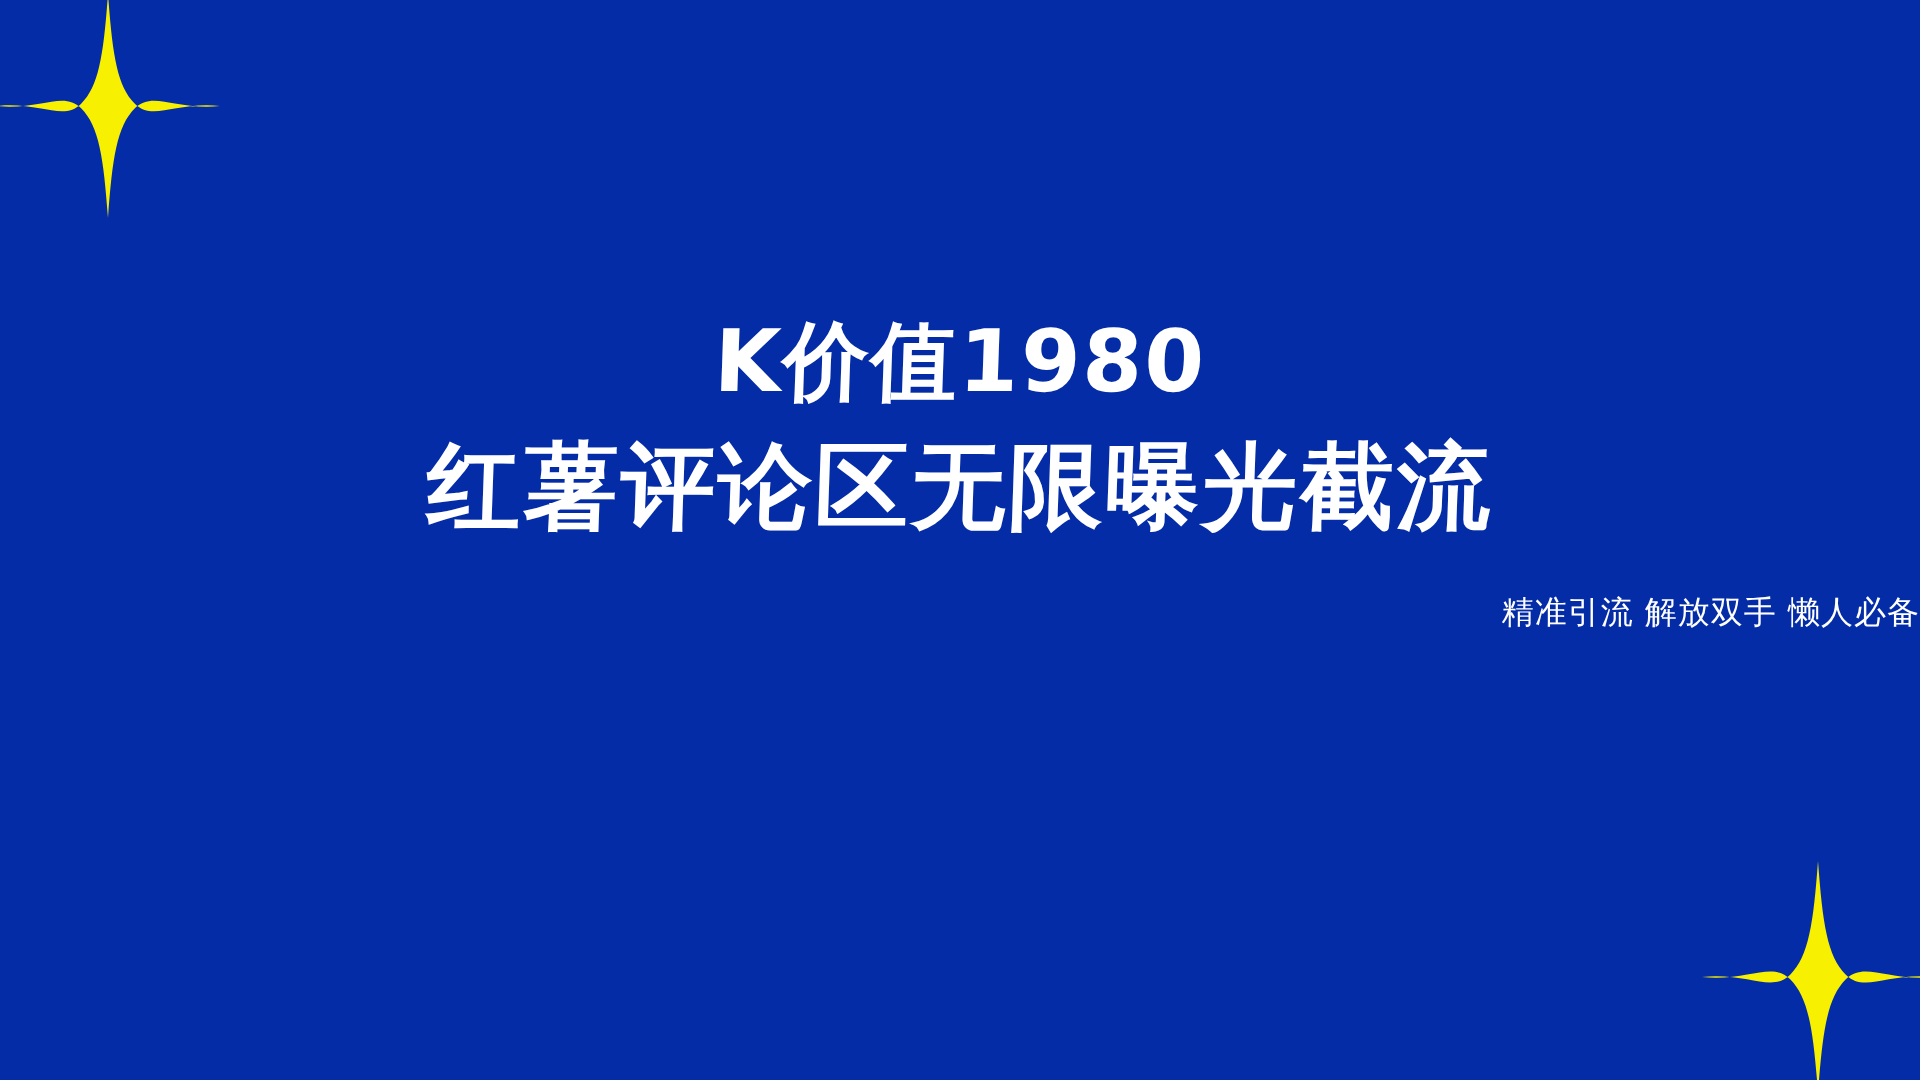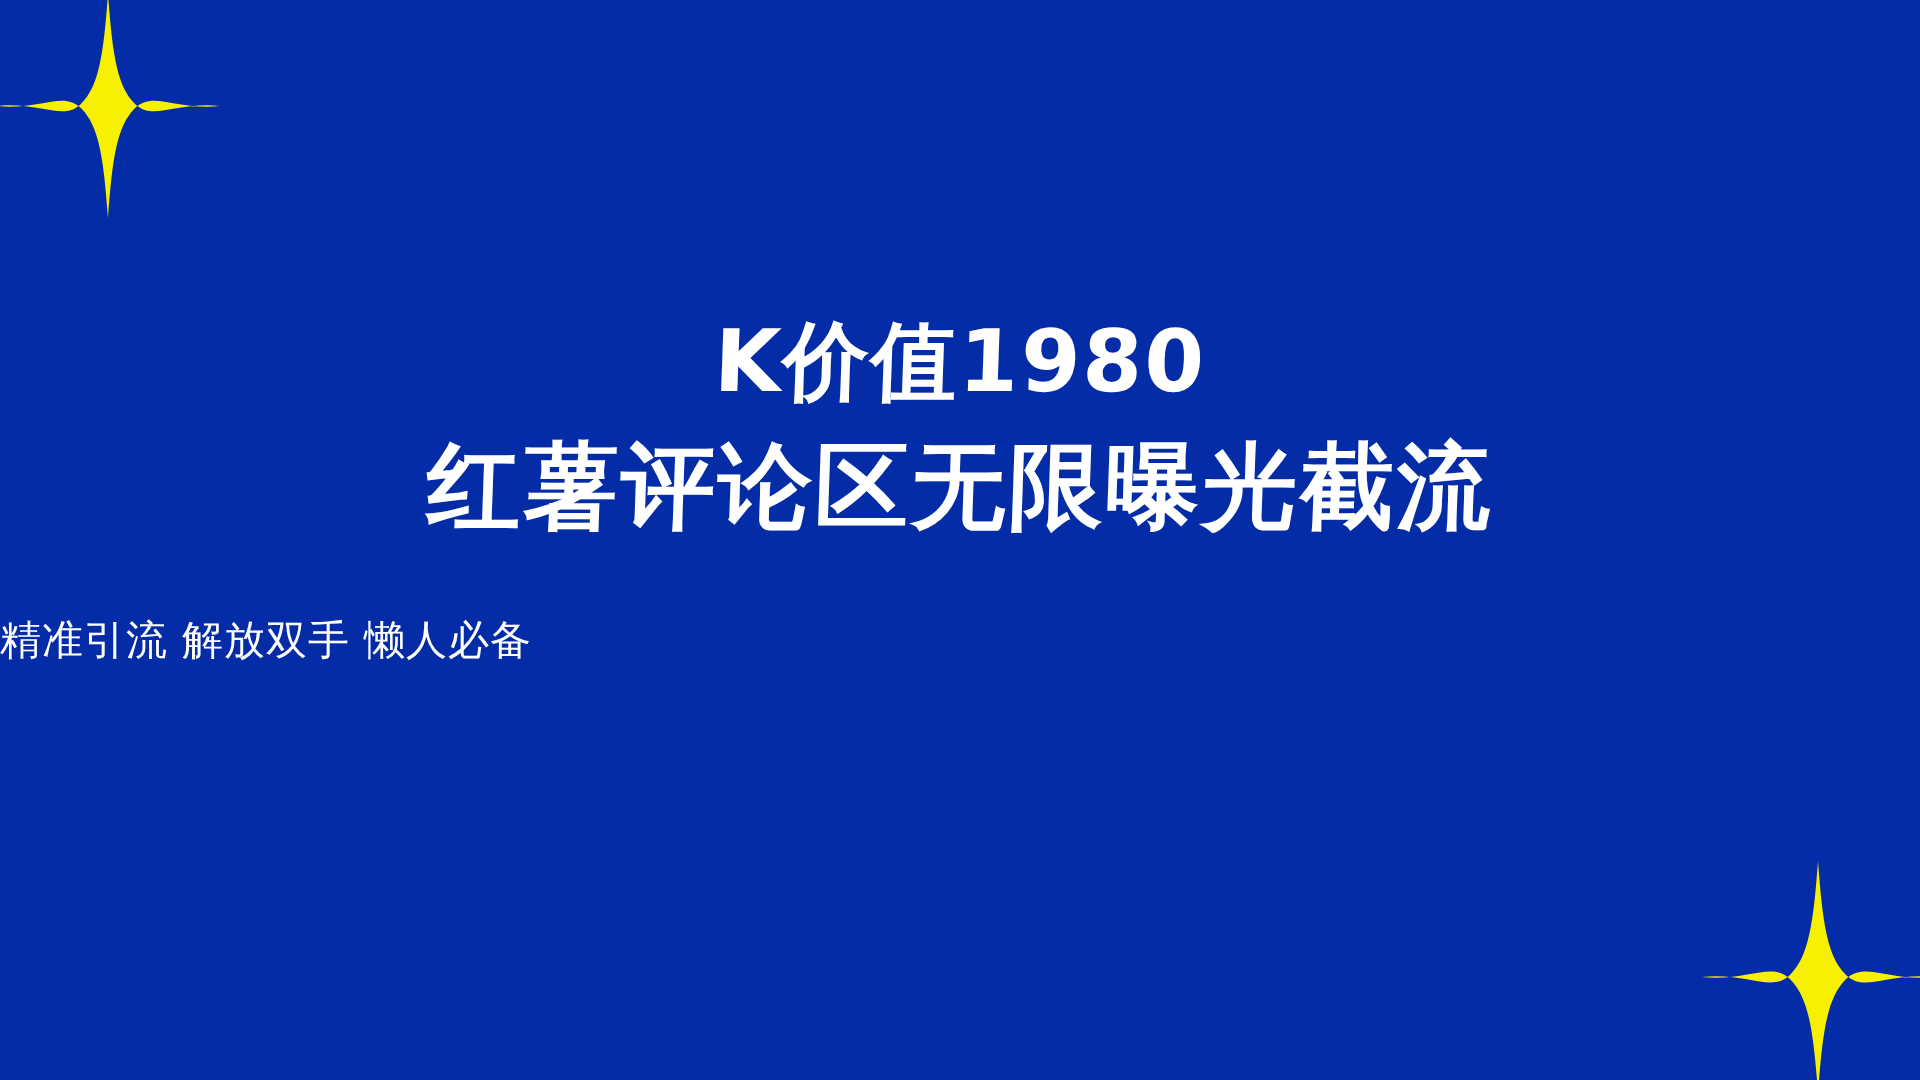--- a/index.html
+++ b/index.html
@@ -76,29 +76,29 @@
 
   #title-line-2 {
     font-size: 94px;
     letter-spacing: 3px;
     height: 112px;
     margin-top: 22px;
     transform: skewX(-2deg);
   }
 
   #subtitle {
-    margin-top: 66px;
+    margin-top: 43px;
     color: #FFFFFF;
     font-family: "DejaVu Sans", "Liberation Sans", sans-serif;
     font-weight: 400;
-    font-size: 41px;
+    font-size: 32px;
     letter-spacing: 1px;
     white-space: nowrap;
     line-height: 1.1;
-    text-align: left;
+    text-align: right;
     width: 100%;
   }
 </style>
 </head>
 <body>
 
 <div id="slide">
 
   <svg id="sparkle-top-left" class="sparkle" viewBox="0 0 200 200" xmlns="http://www.w3.org/2000/svg" aria-hidden="true">
     <path d="M100 0

